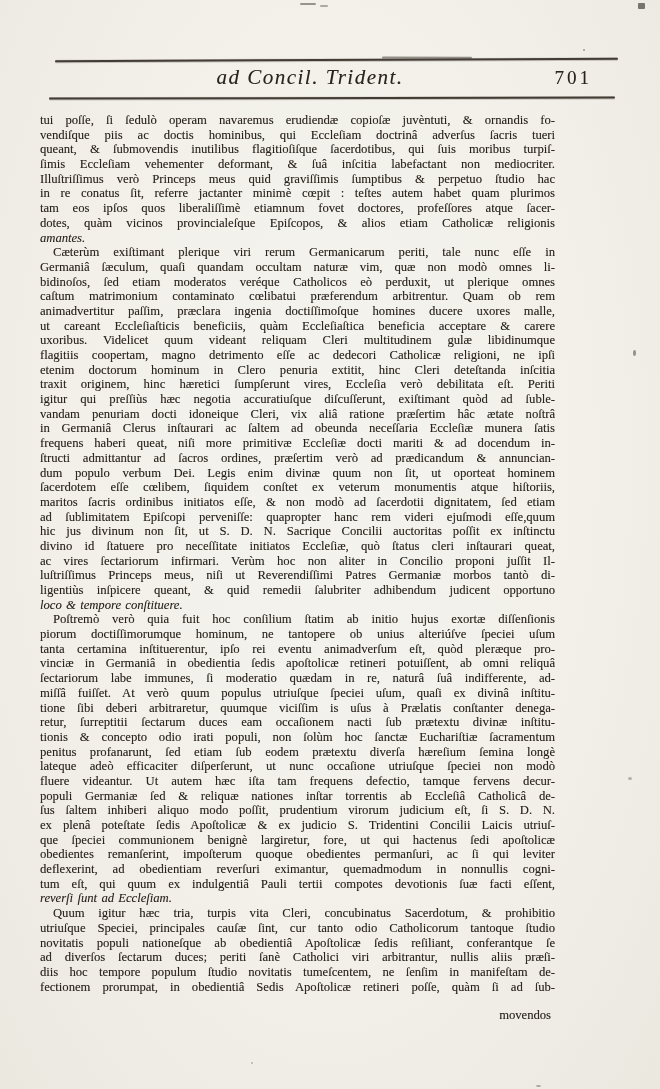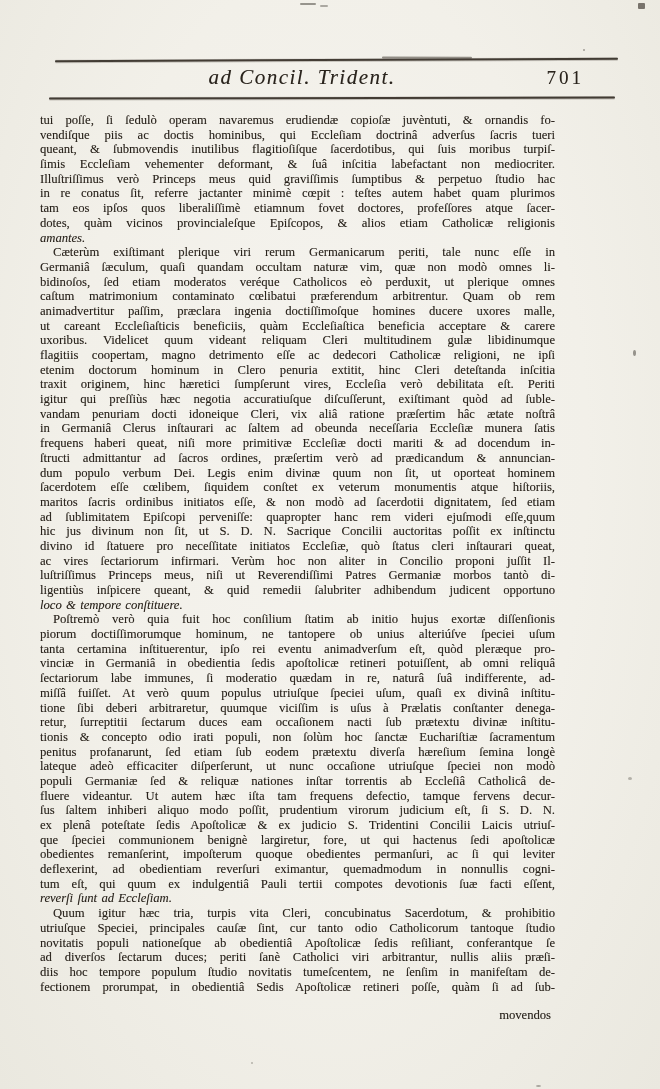--- a/index.html
+++ b/index.html
@@ -24,21 +24,21 @@
     position:absolute;height:2.4px;background:var(--rule);
     border-radius:2px;opacity:.88;
     box-shadow:0 1px 0 rgba(43,36,28,.25), 0 -0.5px 0 rgba(43,36,28,.18);
   }
   .rule-top{top:59px;left:55px;width:563px;transform:rotate(-0.25deg);}
   .rule-top::after{
     content:"";position:absolute;left:58%;top:-2px;width:90px;height:2px;
     background:var(--rule);border-radius:2px;opacity:.55;transform:rotate(.4deg);
   }
   .rule-bottom{top:97px;left:49px;width:566px;transform:rotate(-0.12deg);}
-  .header-row{position:absolute;top:63px;left:42px;width:568px;height:17px;}
+  .header-row{position:absolute;top:63px;left:50px;width:568px;height:17px;}
   .running-title{
     position:absolute;left:0;right:48px;top:2px;text-align:center;
     font-style:italic;font-size:21px;letter-spacing:1.5px;
     color:var(--ink);text-shadow:.3px .3px 0 rgba(41,35,28,.3);
   }
   .page-number{
     position:absolute;right:26px;top:4px;font-size:19px;letter-spacing:3px;
     color:var(--ink);text-shadow:.3px .3px 0 rgba(41,35,28,.3);
   }
   
@@ -130,22 +130,22 @@
         <div class="line">piorum doctiſſimorumque hominum, ne tantopere ob unius alteriúſve ſpeciei uſum</div>
         <div class="line">tanta certamina inſtituerentur, ipſo rei eventu animadverſum eſt, quòd pleræque pro-</div>
         <div class="line">vinciæ in Germaniâ in obedientia ſedis apoſtolicæ retineri potuiſſent, ab omni reliquâ</div>
         <div class="line">ſectariorum labe immunes, ſi moderatio quædam in re, naturâ ſuâ indifferente, ad-</div>
         <div class="line">miſſâ fuiſſet. At verò quum populus utriuſque ſpeciei uſum, quaſi ex divinâ inſtitu-</div>
         <div class="line">tione ſibi deberi arbitraretur, quumque viciſſim is uſus à Prælatis conſtanter denega-</div>
         <div class="line">retur, ſurreptitii ſectarum duces eam occaſionem nacti ſub prætextu divinæ inſtitu-</div>
         <div class="line">tionis &amp; concepto odio irati populi, non ſolùm hoc ſanctæ Euchariſtiæ ſacramentum</div>
         <div class="line">penitus profanarunt, ſed etiam ſub eodem prætextu diverſa hæreſium ſemina longè</div>
         <div class="line">lateque adeò efficaciter diſperſerunt, ut nunc occaſione utriuſque ſpeciei non modò</div>
+        <div class="line">fluere videantur. Ut autem hæc iſta tam frequens defectio, tamque fervens decur-</div>
         <div class="line">populi Germaniæ ſed &amp; reliquæ nationes inſtar torrentis ab Eccleſiâ Catholicâ de-</div>
-        <div class="line">fluere videantur. Ut autem hæc iſta tam frequens defectio, tamque fervens decur-</div>
         <div class="line">ſus ſaltem inhiberi aliquo modo poſſit, prudentium virorum judicium eſt, ſi S. D. N.</div>
         <div class="line">ex plenâ poteſtate ſedis Apoſtolicæ &amp; ex judicio S. Tridentini Concilii Laicis utriuſ-</div>
         <div class="line">que ſpeciei communionem benignè largiretur, fore, ut qui hactenus ſedi apoſtolicæ</div>
         <div class="line">obedientes remanſerint, impoſterum quoque obedientes permanſuri, ac ſi qui leviter</div>
         <div class="line">deflexerint, ad obedientiam reverſuri eximantur, quemadmodum in nonnullis cogni-</div>
         <div class="line">tum eſt, qui quum ex indulgentiâ Pauli tertii compotes devotionis ſuæ facti eſſent,</div>
         <div class="line para-end">reverſi ſunt ad Eccleſiam.</div>
       </div>
       <div class="para">
         <div class="line indent">Quum igitur hæc tria, turpis vita Cleri, concubinatus Sacerdotum, &amp; prohibitio</div>

